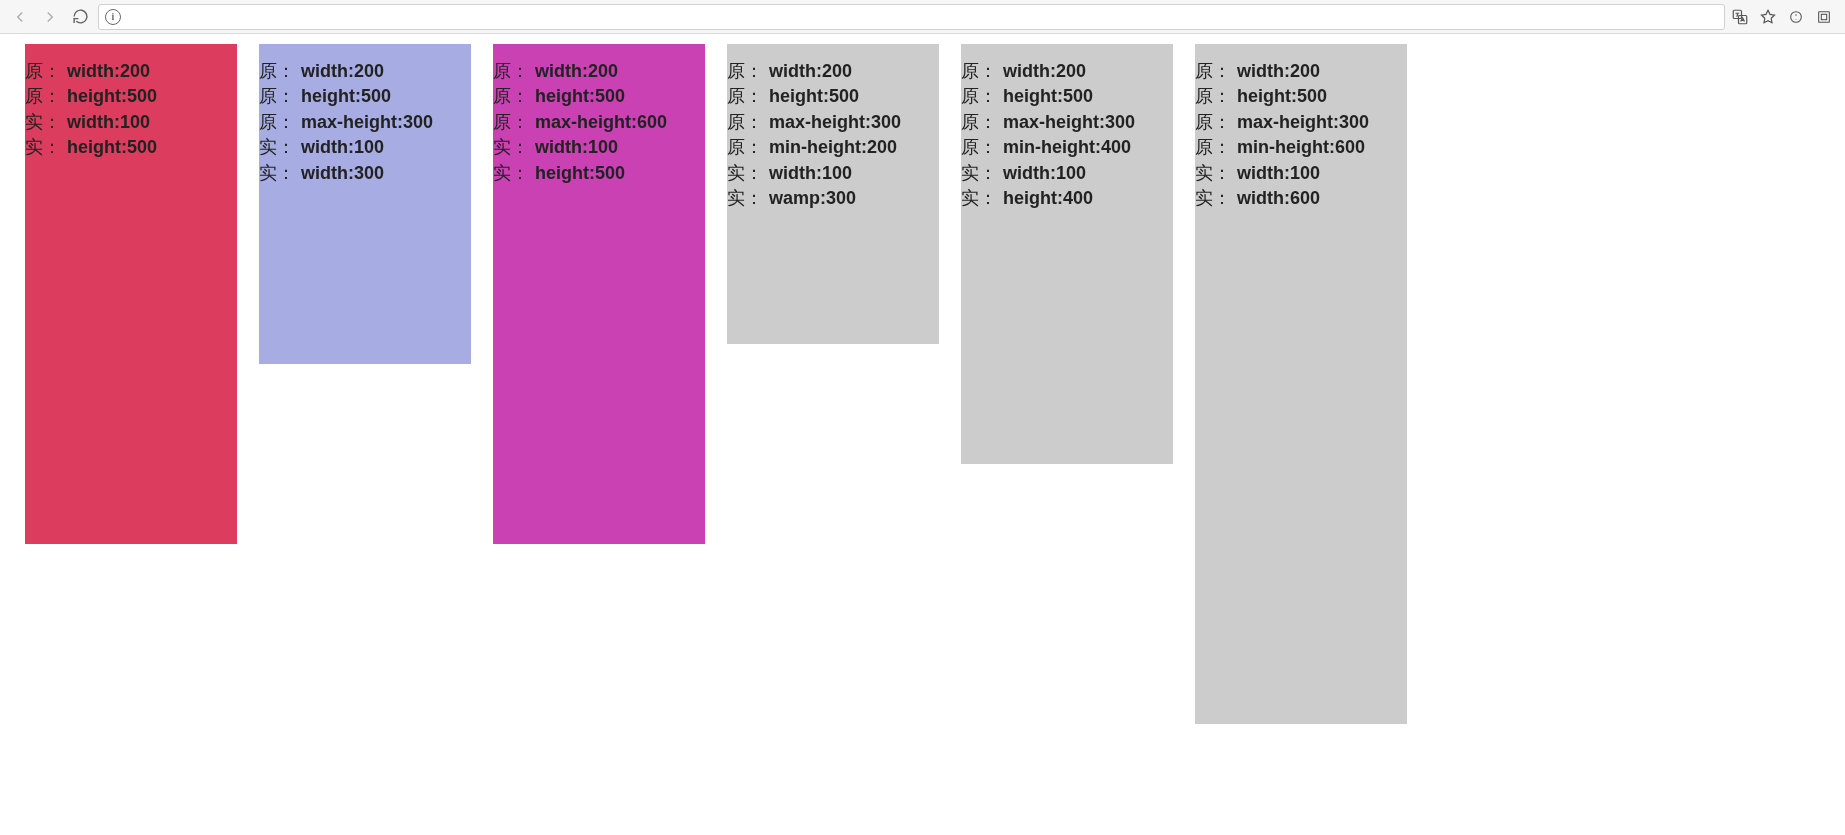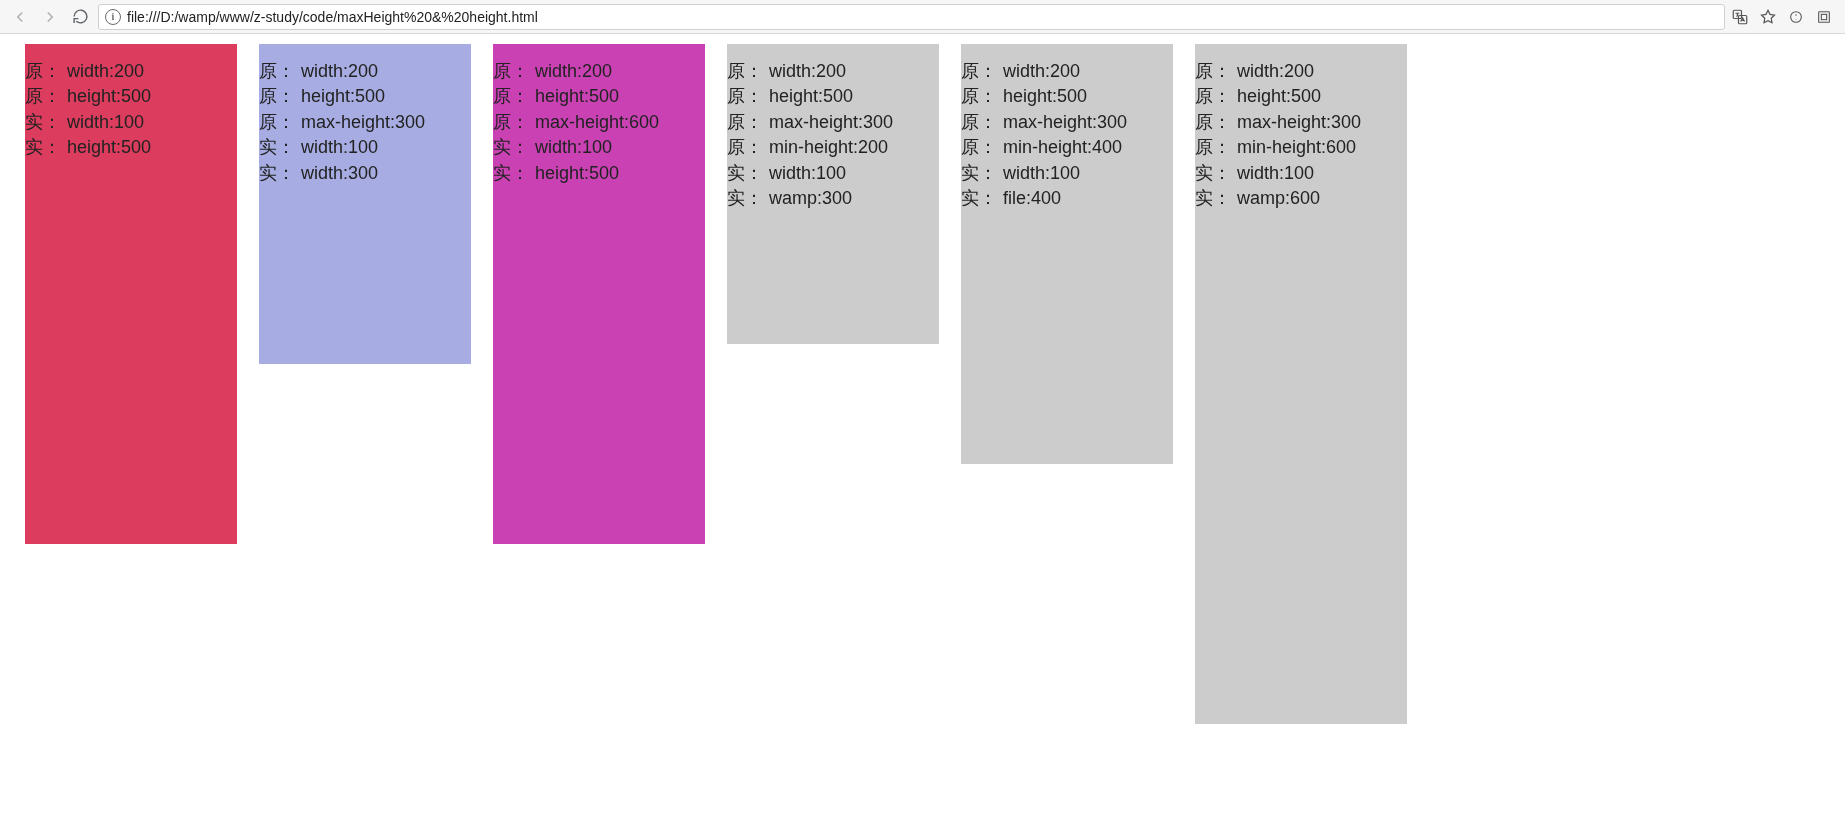--- a/index.html
+++ b/index.html
@@ -44,21 +44,21 @@
   }
   .box {
     width:212px;
     padding:16px 0 0 0;
     color:#222;
     font-size:18px;
     line-height:1.3;
   }
   .box .row { display:flex; padding:0 0 2px 0; }
   .box .lbl  { width:42px; flex:0 0 42px; }
-  .box .val  { flex:1; }
+  .box .val  { flex:1;font-weight:bold; }
 
   .c-red    { background:#dc3c5d; }
   .c-purple { background:#a7ade2; }
   .c-pink   { background:#c941b3; }
   .c-grey   { background:#cccccc; }
 
   .h500 { height:500px; }
   .h320 { height:320px; }
   .h300 { height:300px; }
   .h420 { height:420px; }
@@ -82,21 +82,20 @@
   </div>
   <div class="nav-btn">
     <svg width="17" height="17" viewBox="0 0 24 24" fill="none" stroke="currentColor" stroke-width="2">
         <path d="M3 12a9 9 0 1 1 3 6.7"></path>
         <path d="M3 21v-6h6"></path>
       </svg>
   </div>
 
   <div class="omnibox">
     <span class="info-icon">i</span>
-    <span class="url">file:///D:/wamp/www/z-study/code/maxHeight%20&amp;%20height.html</span>
   </div>
 
   <div class="chrome-right">
     <div class="chrome-ico">
       <svg width="18" height="18" viewBox="0 0 24 24" fill="none" stroke="currentColor" stroke-width="1.6">
           <rect x="3" y="3" width="11" height="11" rx="1.5"></rect>
           <rect x="10" y="10" width="11" height="11" rx="1.5"></rect>
           <path d="M6 7h5M8.5 7v4M7 11c1 0 2-.8 2.5-2"></path>
           <path d="M13 18l2.5-5 2.5 5M14 16.5h3"></path>
         </svg>
@@ -226,21 +225,21 @@
       <div class="row">
         <span class="lbl">原：</span>
         <span class="val">min-height:400</span>
       </div>
       <div class="row">
         <span class="lbl">实：</span>
         <span class="val">width:100</span>
       </div>
       <div class="row">
         <span class="lbl">实：</span>
-        <span class="val">file:400</span>
+        <span class="val">height:400</span>
       </div>
     </div>
     <div class="box c-grey h680">
       <div class="row">
         <span class="lbl">原：</span>
         <span class="val">width:200</span>
       </div>
       <div class="row">
         <span class="lbl">原：</span>
         <span class="val">height:500</span>
@@ -252,16 +251,16 @@
       <div class="row">
         <span class="lbl">原：</span>
         <span class="val">min-height:600</span>
       </div>
       <div class="row">
         <span class="lbl">实：</span>
         <span class="val">width:100</span>
       </div>
       <div class="row">
         <span class="lbl">实：</span>
-        <span class="val">wamp:600</span>
+        <span class="val">width:600</span>
       </div>
     </div>
   </div>
 
 </body></html>

